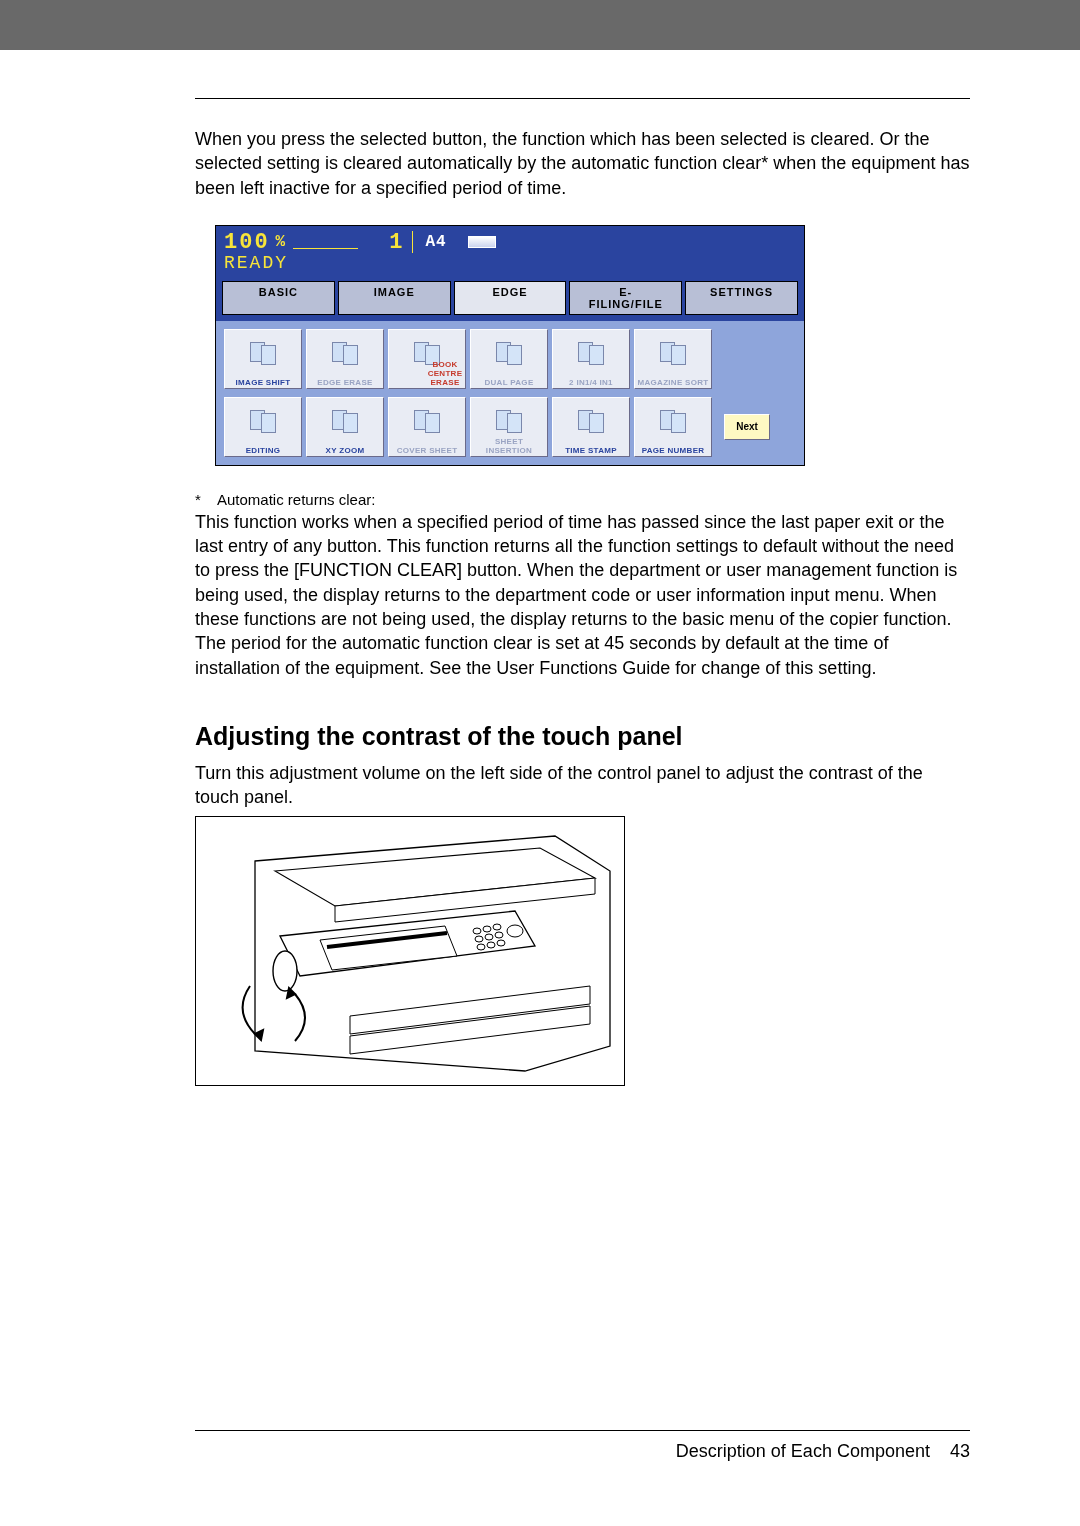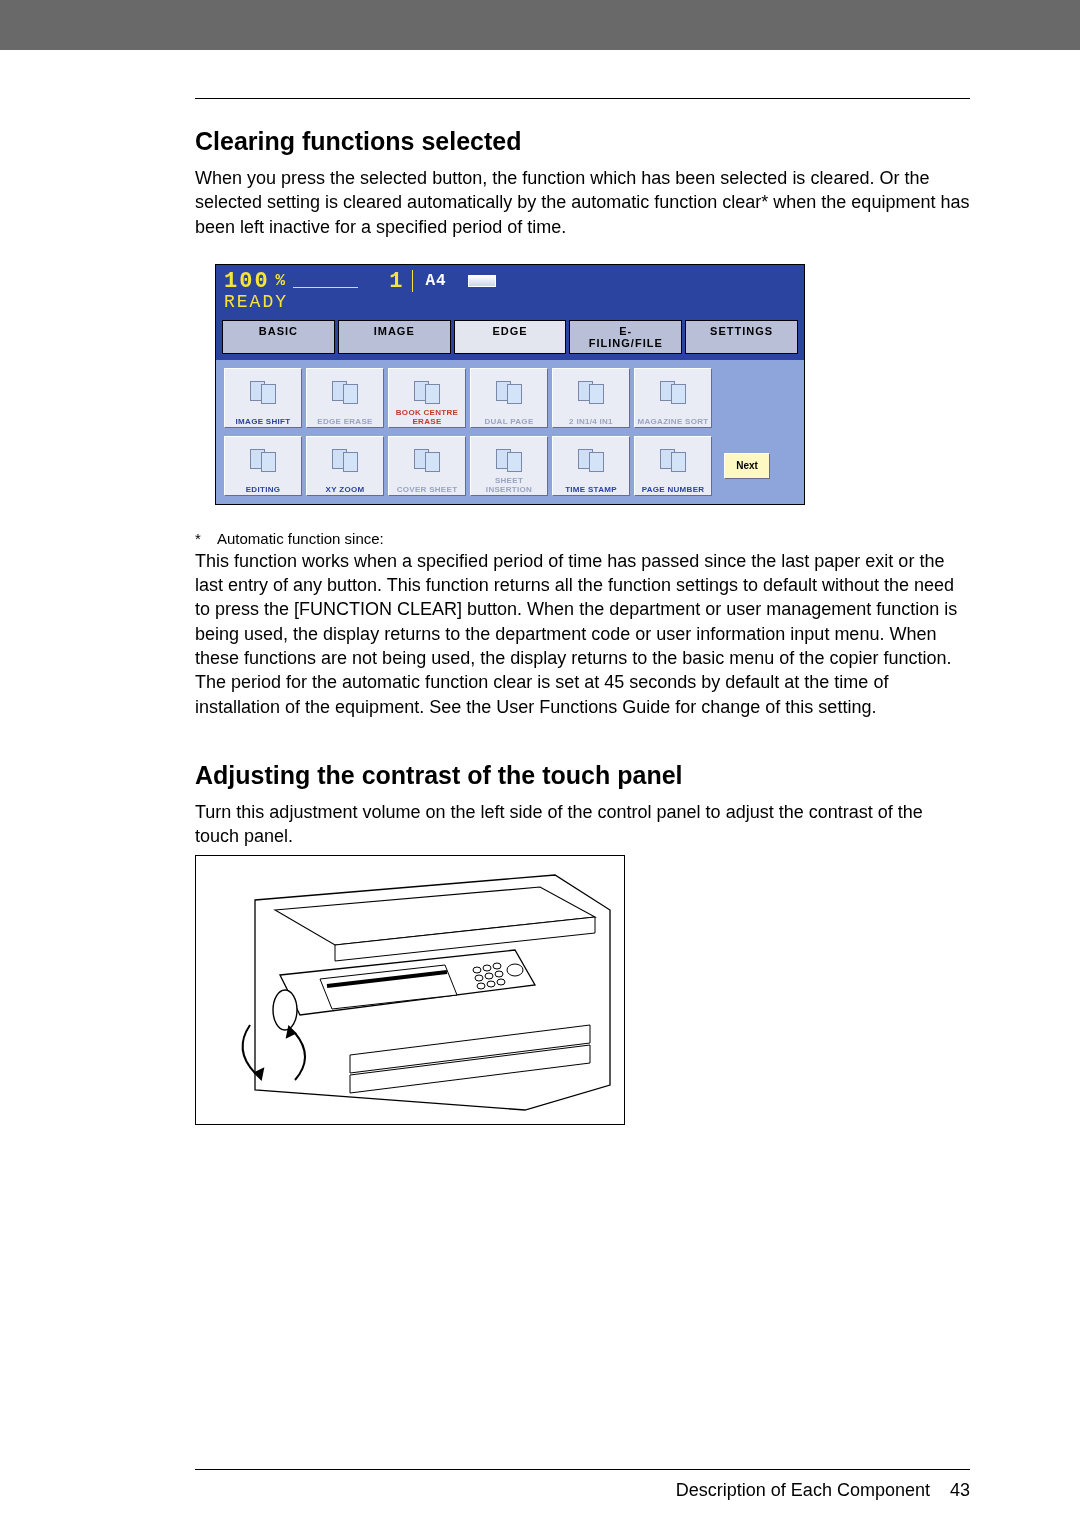--- a/index.html
+++ b/index.html
@@ -59,21 +59,20 @@
 </style>
 </head>
 <body>
 
 <div class="top-bar"></div>
 <div class="page-gap"></div>
 
 <div class="page">
   <hr class="hr-top">
 
-  <h2 class="section-title">Clearing functions selected</h2>
   <p class="body-text">When you press the selected button, the function which has been selected is cleared. Or the selected setting is cleared automatically by the automatic function clear* when the equipment has been left inactive for a specified period of time.</p>
 
   
   <div class="touch-panel">
     <div class="tp-header">
       <div class="tp-header-row1">
         <span class="tp-100">100</span>
         <span class="tp-pct">%</span>
         <span class="tp-divider"></span>
         <span class="tp-1">1</span>
@@ -106,21 +105,21 @@
               <span class="doc1"></span>
               <span class="doc2"></span>
             </div>
             <div class="lbl">EDGE ERASE</div>
           </div>
         <div class="fn-btn">
             <div class="fn-icon-box">
               <span class="doc1"></span>
               <span class="doc2"></span>
             </div>
-            <div class="lbl" style="color:#c63a2c;">BOOK CENTRE ERASE</div>
+            <div class="lbl" style="color:#c63a2c;padding-left:36px;">BOOK CENTRE ERASE</div>
           </div>
         <div class="fn-btn dim">
             <div class="fn-icon-box">
               <span class="doc1"></span>
               <span class="doc2"></span>
             </div>
             <div class="lbl">DUAL PAGE</div>
           </div>
         <div class="fn-btn dim">
             <div class="fn-icon-box">
@@ -179,21 +178,21 @@
               <span class="doc2"></span>
             </div>
             <div class="lbl">PAGE NUMBER</div>
           </div>
         <div class="next-btn">Next</div>
       </div>
     </div>
   </div>
 
   <ul class="note">
-    <li>Automatic function since:</li>
+    <li>Automatic returns clear:</li>
   </ul>
   <p class="note-text">This function works when a specified period of time has passed since the last paper exit or the last entry of any button. This function returns all the function settings to default without the need to press the [FUNCTION CLEAR] button. When the department or user management function is being used, the display returns to the department code or user information input menu. When these functions are not being used, the display returns to the basic menu of the copier function. The period for the automatic function clear is set at 45 seconds by default at the time of installation of the equipment. See the User Functions Guide for change of this setting.</p>
 
   <div class="section-gap"></div>
 
   <h2 class="section-title">Adjusting the contrast of the touch panel</h2>
   <p class="body-text">Turn this adjustment volume on the left side of the control panel to adjust the contrast of the touch panel.</p>
 
   <svg class="illus-svg" viewBox="0 0 430 270">
     <rect x="0.5" y="0.5" width="429" height="269" fill="#fff" stroke="#000"></rect>

